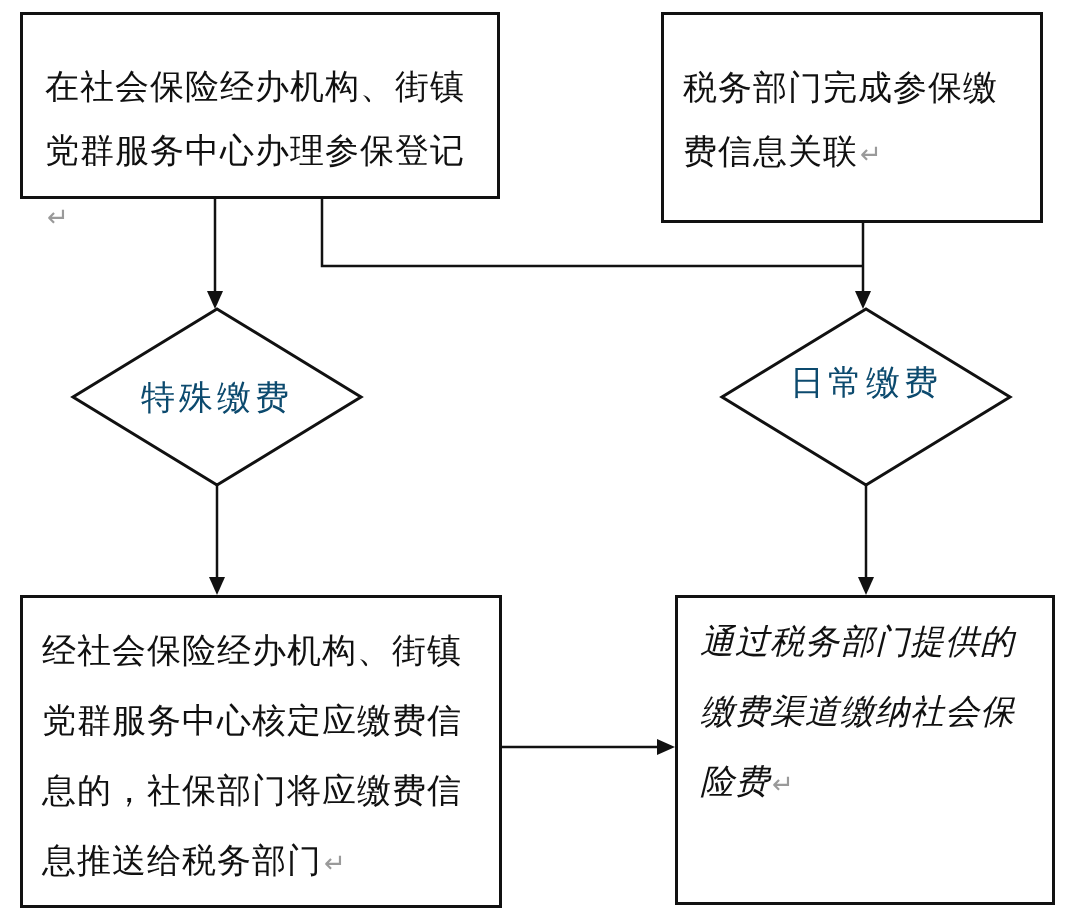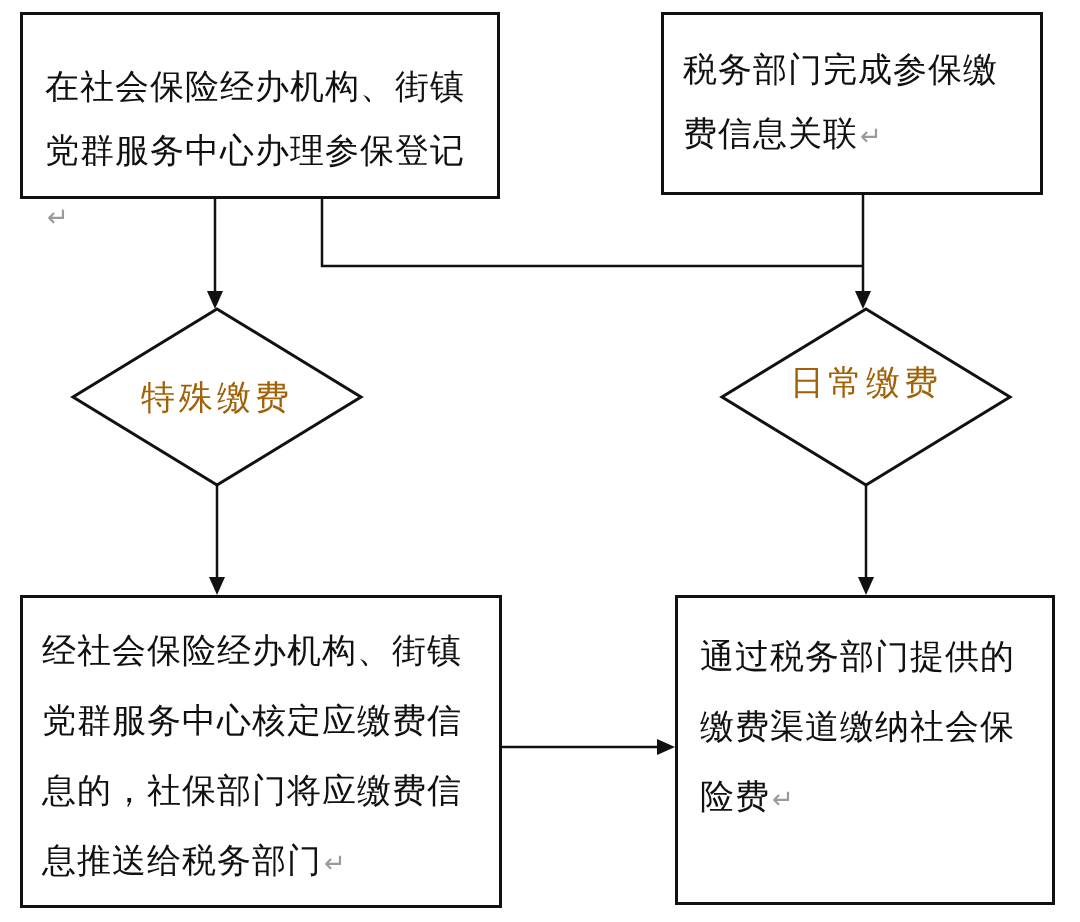--- a/index.html
+++ b/index.html
@@ -34,31 +34,31 @@
   .node-text {
     white-space: pre-line;
     letter-spacing: 1px;
   }
   .return-mark {
     color: #9a9a9a;
     font-size: 26px;
     padding-left: 2px;
   }
   .box-tl { left: 20px;  top: 12px;  width: 480px; height: 187px; padding: 39px 16px 0 22px; line-height: 64px; }
-  .box-tr { left: 661px; top: 12px;  width: 382px; height: 183px; padding: 22px 14px 0 19px; line-height: 64px; }
+  .box-tr { left: 661px; top: 12px;  width: 382px; height: 211px; padding: 40px 14px 0 19px; line-height: 64px; }
   .box-bl { left: 20px;  top: 595px; width: 482px; height: 313px; padding: 17px 23px 0 19px; line-height: 70px; }
-  .box-br { left: 675px; top: 595px; width: 380px; height: 310px; padding: 23px 14px 0 22px; line-height: 70px; }
+  .box-br { left: 675px; top: 595px; width: 380px; height: 310px; padding: 8px 14px 0 22px; line-height: 70px; font-style: italic; }
   .diamond-label {
     position: absolute;
     width: 260px;
     text-align: center;
     font-size: 34px;
     line-height: 40px;
     letter-spacing: 4px;
-    color: #a16207;
+    color: #0c4a6e;
   }
   .label-special { left: 87px;  top: 377px; }
   .label-daily   { left: 736px; top: 362px; }
 </style>
 </head>
 <body>
 
 <div class="canvas">
 
   <svg class="connector-layer" width="1080" height="922" viewBox="0 0 1080 922" fill="none" stroke="#111111" stroke-width="2.5">

